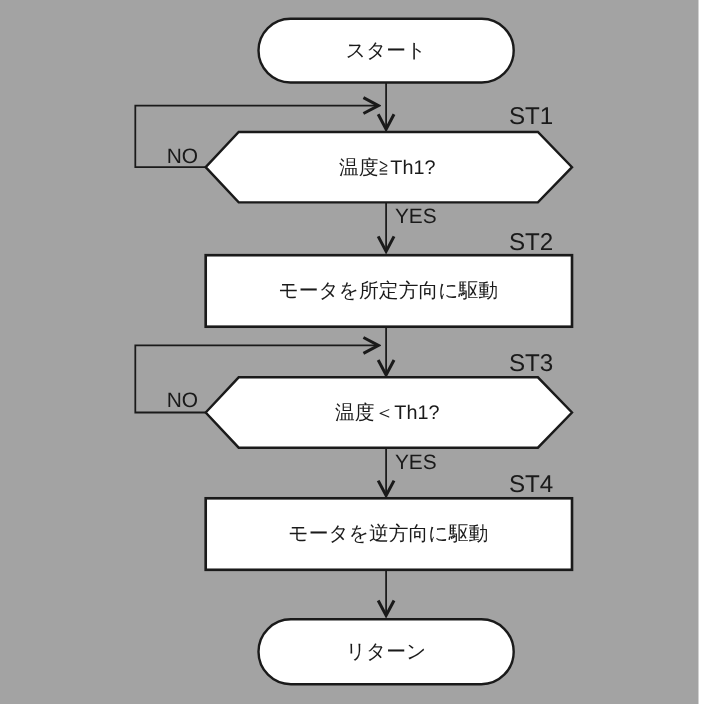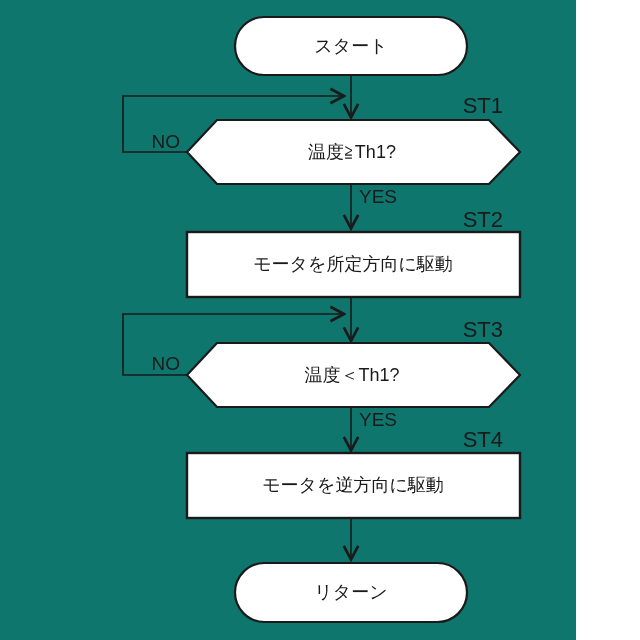--- a/index.html
+++ b/index.html
@@ -1,23 +1,23 @@
 <!DOCTYPE html>
 <html><head>
 <meta charset="utf-8">
 <style>
   html, body {
     margin: 0;
     padding: 0;
     background: #ffffff;
   }
   .page {
-    width: 576px;
+    width: 635px;
     height: 640px;
-    background: #0f766e;
+    background: #a3a3a3;
     position: relative;
     font-family: "Liberation Sans", sans-serif;
     text-align: right;
   }
   svg {
     display: block;
   }
   .shape {
     fill: #ffffff;
     stroke: #1a1a1a;

